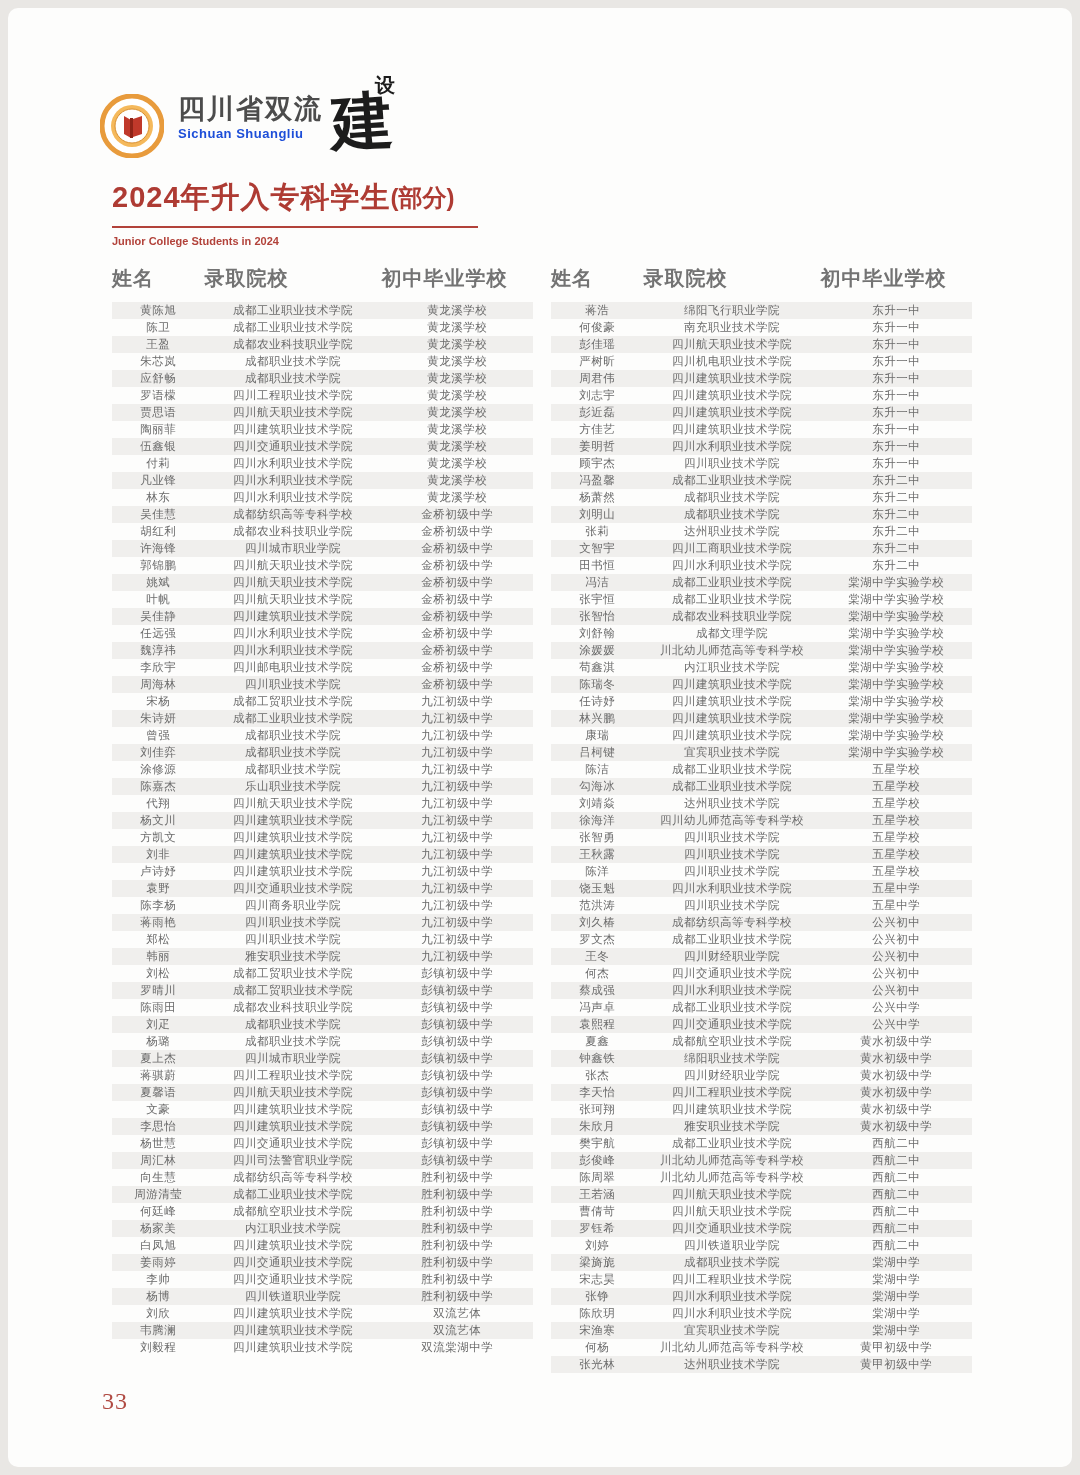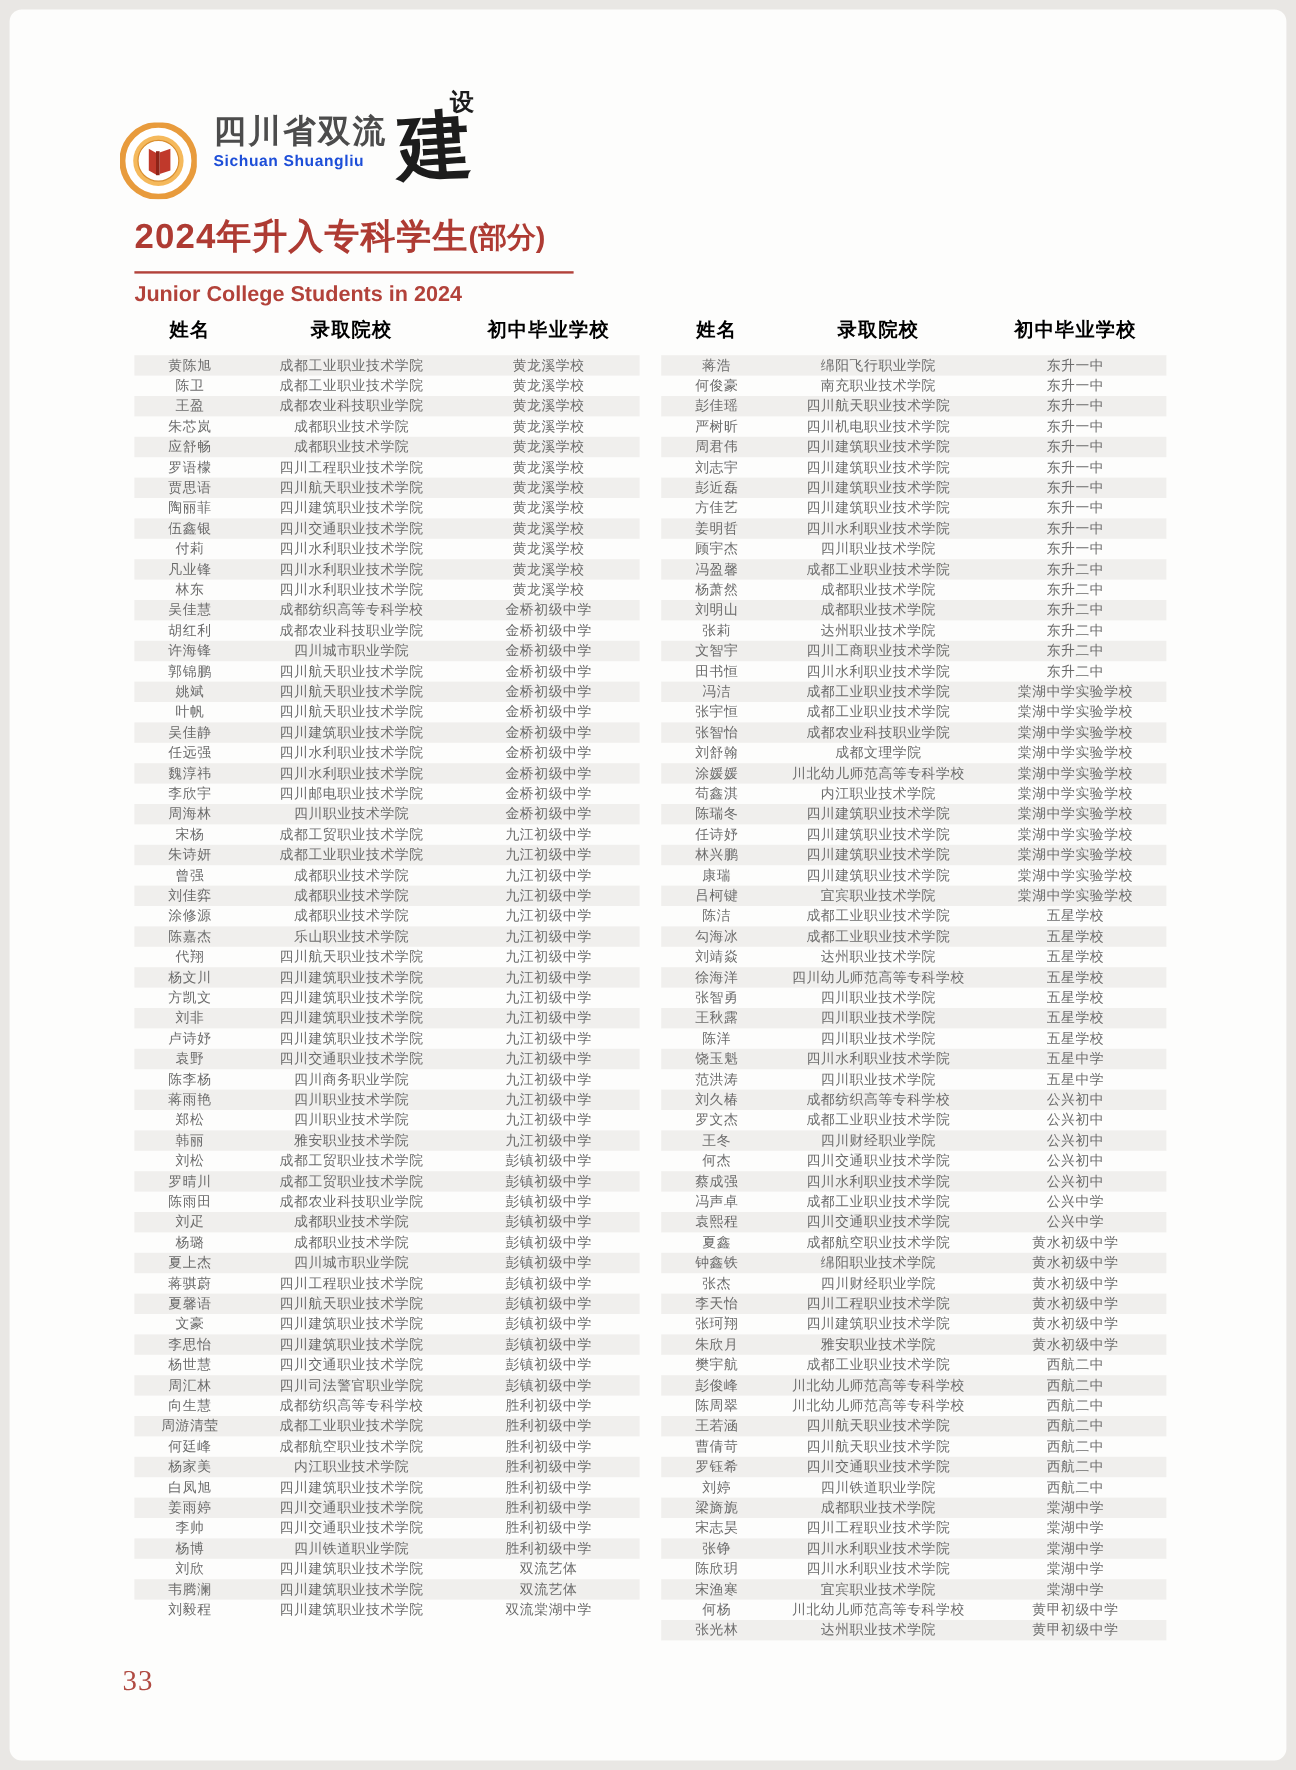--- a/index.html
+++ b/index.html
@@ -6,43 +6,43 @@
   html,body { width:1080px; height:1475px; }
   body {
     background:#e9e7e4;
     font-family:"Liberation Sans","DejaVu Sans",sans-serif;
   }
   .page {
     position:relative; width:1064px; height:1459px; margin:8px;
     background:#fdfdfc; border-radius:10px; overflow:hidden;
   }
   
-  .logo-row { position:absolute; top:86px; left:92px; display:flex; align-items:flex-end; }
+  .logo-row { position:absolute; top:86px; left:92px; display:flex; align-items:flex-start; }
   .logo-badge { width:64px; height:64px; margin-right:14px; flex:0 0 auto; }
   .school-name { display:flex; align-items:flex-start; }
   .name-col { display:flex; flex-direction:column; }
   .cn-part { font-size:27px; font-weight:bold; color:#4c4c4c; letter-spacing:2px; line-height:30px; }
   .en-left  { font-size:13px; font-weight:bold; color:#1d4ed8; margin-top:2px; letter-spacing:0.5px; }
   .en-right { font-size:10.5px; font-weight:bold; color:#6a6a6a; margin-top:6px; }
   .calligraphy { position:relative; width:64px; height:72px; margin:0 6px; flex:0 0 auto; }
   .big-jian { position:absolute; left:2px; top:-14px; font-family:"DejaVu Serif","Liberation Serif",serif;
               font-size:62px; font-weight:bold; color:#1c1c1c; transform:rotate(-4deg); }
   .small-she { position:absolute; right:-2px; top:-22px; font-family:"DejaVu Serif","Liberation Serif",serif;
                font-size:20px; font-weight:bold; color:#1c1c1c; }
   
   .title-block { position:absolute; top:170px; left:104px; }
   .title-line { display:flex; align-items:center; border-bottom:2px solid #b2423a; padding-bottom:8px; width:366px; }
   .title-cn { font-size:29px; font-weight:bold; color:#ae3b33; letter-spacing:1px; }
   .title-suffix { font-size:24px; font-weight:bold; color:#ae3b33; }
-  .title-en { margin-top:7px; font-size:18px; font-weight:bold; color:#b2423a; }
+  .title-en { margin-top:7px; font-size:11px; font-weight:bold; color:#b2423a; }
   
   .tables { position:absolute; top:253px; left:104px; width:860px; display:flex; gap:18px; }
   .tbl { width:421px; }
   .thead { display:grid; grid-template-columns:22% 42% 36%; padding:4px 0 10px 0; }
-  .thead span { text-align:center; font-size:16px; font-weight:bold; color:#000000; letter-spacing:1px; }
+  .thead span { font-size:20px; font-weight:bold; color:#737373; letter-spacing:1px; }
   .trow { display:grid; grid-template-columns:22% 42% 36%; height:17px; align-items:center; }
   .trow:nth-child(odd) { background:#f0efed; }
   .tcell { text-align:center; font-size:11.5px; color:#6b6b6b; white-space:nowrap; overflow:hidden; letter-spacing:0.5px; }
   
   .page-number { position:absolute; top:1380px; left:94px; font-family:"Liberation Serif","DejaVu Serif",serif;
                  font-size:24px; font-weight:normal; color:#b04a42; letter-spacing:1px; }
 </style>
 </head>
 <body>
 

